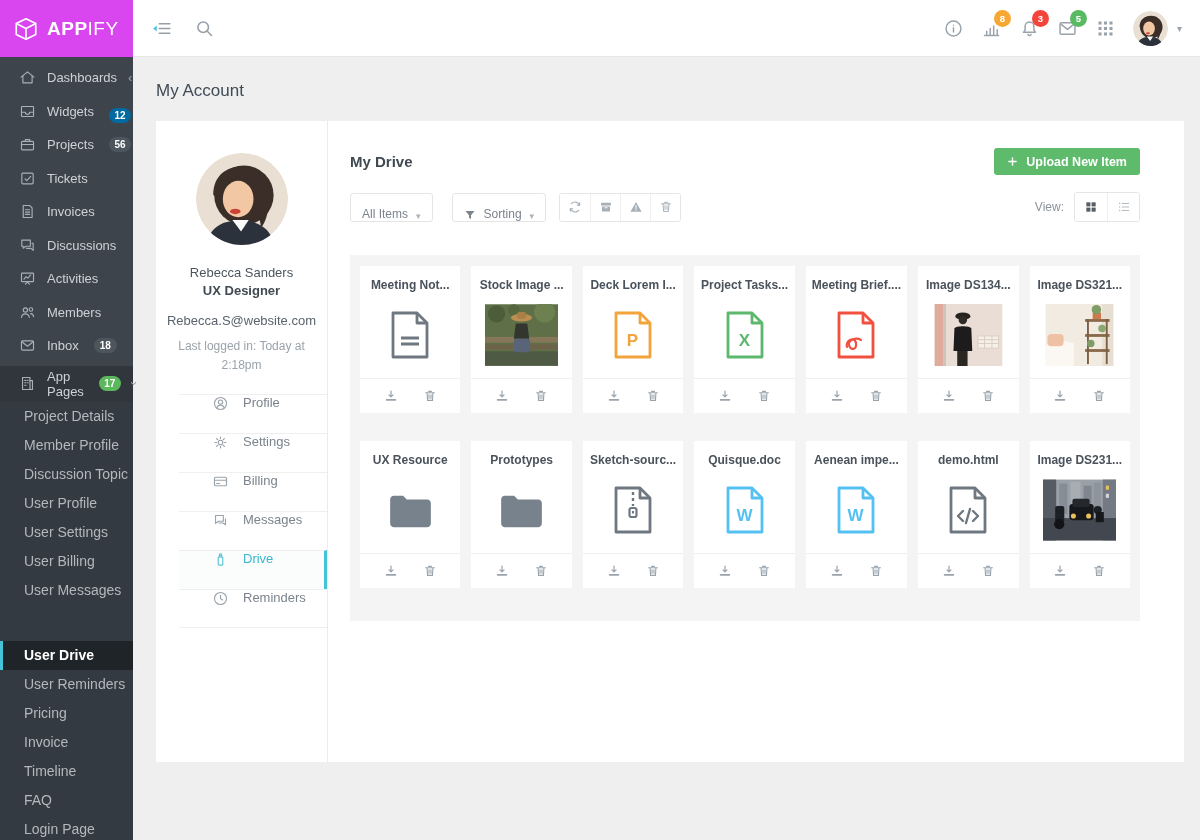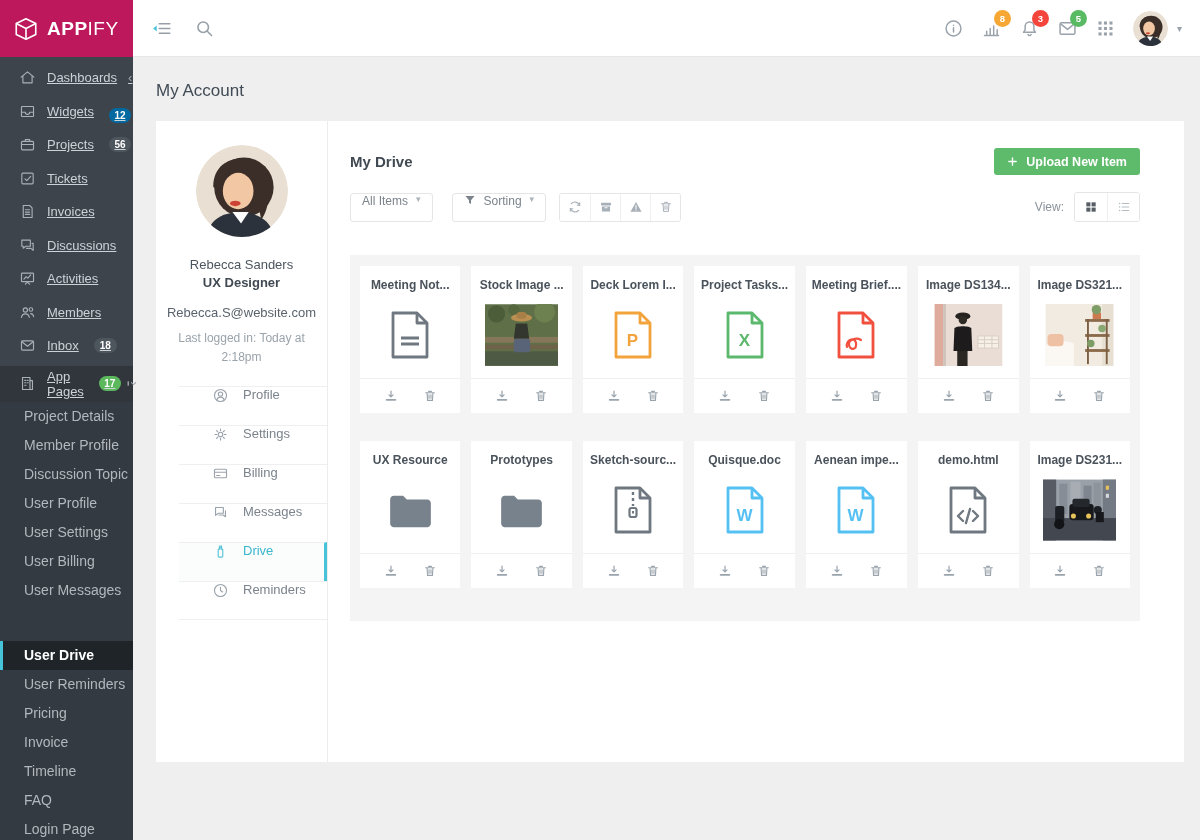--- a/index.html
+++ b/index.html
@@ -2,29 +2,29 @@
 <html><head>
 <meta charset="utf-8">
 <style>
   * { margin:0; padding:0; box-sizing:border-box; }
   html,body { width:1200px; height:840px; overflow:hidden; }
   body { font-family:"Liberation Sans","DejaVu Sans",sans-serif; background:#efefef; color:#414a53; }
   svg { display:block; }
 
   
   .sidebar { position:fixed; left:0; top:0; bottom:0; width:133px; background:#3e444c; z-index:20; }
-  .logo { height:57px; background:#be185d; display:flex; align-items:center; padding-left:13px; gap:8px; cursor:pointer; }
+  .logo { height:57px; background:#d946ef; display:flex; align-items:center; padding-left:13px; gap:8px; cursor:pointer; }
   .logo-icon svg { width:26px; height:26px; }
   .logo-text { color:#fff; font-size:19px; letter-spacing:.5px; }
   .logo-text b { font-weight:800; }
   .logo-text i { font-style:normal; font-weight:300; }
 
   .side-nav { padding-top:4px; }
   .side-item { display:flex; align-items:center; height:33.5px; padding:0 12px 0 19px; gap:11px;
-               color:#ccd2d7; font-size:13px; cursor:pointer;text-decoration:underline; }
+               color:#ccd2d7; font-size:13px; cursor:pointer; }
   .side-item .s-ico { width:17px; height:17px; color:#a9b0b7; flex:none; }
   .side-item .s-ico svg { width:17px; height:17px; }
   .s-badge { margin-left:4px; min-width:22px; height:15px; border-radius:8px; font-size:10px; font-weight:700;
              color:#fff; display:flex; align-items:center; justify-content:center; padding:0 6px; }
   .s-badge.teal { background:#0369a1;margin-top:8px; }
   .s-badge.gray { background:#4d555d; }
   .s-badge.green { background:#5cb85c; }
   .s-chev { margin-left:auto; color:#98a0a8; font-size:13px; line-height:1; }
   .s-chev.down { display:inline-block; transform:rotate(90deg); }
 
@@ -52,21 +52,21 @@
   .avatar-sm { width:35px; height:35px; border-radius:50%; overflow:hidden; flex:none; cursor:pointer; }
   .avatar-sm svg { width:35px; height:35px; }
   .av-caret { color:#9aa2ab; font-size:10px; margin-left:-8px; cursor:pointer; }
 
   
   .main { position:absolute; left:133px; top:57px; right:0; bottom:0; background:#efefef; }
   .breadcrumb { margin:24px 0 0 23px; font-size:17px; color:#414b55; }
   .panel { position:absolute; left:23px; right:16px; top:64px; bottom:78px; background:#fff; display:flex; }
 
   
-  .profile-col { width:172px; flex:none; border-right:1px solid #ececec; padding-top:24px;
+  .profile-col { width:172px; flex:none; border-right:1px solid #ececec; padding-top:32px;
                  display:flex; flex-direction:column; align-items:center; }
   .avatar-lg { width:92px; height:92px; border-radius:50%; overflow:hidden; }
   .avatar-lg svg { width:92px; height:92px; }
   .p-name { margin-top:20px; font-size:13px; color:#4c555e; }
   .p-role { margin-top:3px; font-size:13px; font-weight:700; color:#414a53; }
   .p-email { margin-top:15px; font-size:13px; color:#5a636c; }
   .p-login { margin-top:9px; font-size:12px; color:#9aa3ab; text-align:center; line-height:1.55; padding:0 12px; }
   .profile-menu { margin-top:20px; list-style:none; width:148px; align-self:flex-end; }
   .pm-item { display:flex; align-items:flex-start; gap:14px; height:39px; padding-left:33px;
              font-size:13px; color:#7b838c; border-top:1px solid #efefef; cursor:pointer; }
@@ -80,21 +80,21 @@
   .drive-col { flex:1; padding:27px 44px 0 22px; }
   .drive-head { display:flex; align-items:center; justify-content:space-between; }
   .drive-title { font-size:15px; font-weight:600; color:#414a53; }
   .upload-btn { background:#5fbb6c; color:#fff; border:none; border-radius:3px; height:27px;
                 padding:0 13px; font-size:12.5px; font-weight:600; display:flex; align-items:center; gap:8px;
                 cursor:pointer; font-family:inherit; }
   .upload-btn svg { width:11px; height:11px; }
 
   .toolbar { display:flex; align-items:center; margin-top:17px; }
   .tb-btn { height:29px; border:1px solid #e5e5e5; border-radius:3px; background:#fff; color:#7b838c;
-            font-size:12px; display:flex; align-items:flex-start; gap:8px; padding:0 11px; cursor:pointer;
+            font-size:12px; display:flex; align-items:flex-end; gap:8px; padding:0 11px; cursor:pointer;
             font-family:inherit; }
   .tb-btn + .tb-btn { margin-left:19px; }
   .tb-btn .funnel svg { width:12px; height:12px; }
   .tb-caret { font-size:9px; color:#aab2ba; }
   .tb-group { display:flex; margin-left:13px; border:1px solid #e5e5e5; border-radius:3px; overflow:hidden; background:#fff; }
   .tb-ibtn { width:30px; height:27px; display:flex; align-items:center; justify-content:center;
              background:#fff; border:none; border-left:1px solid #efefef; color:#a7b0b8; cursor:pointer; }
   .tb-ibtn:first-child { border-left:none; }
   .tb-ibtn svg { width:14px; height:14px; }
   .tb-spacer { flex:1; }

